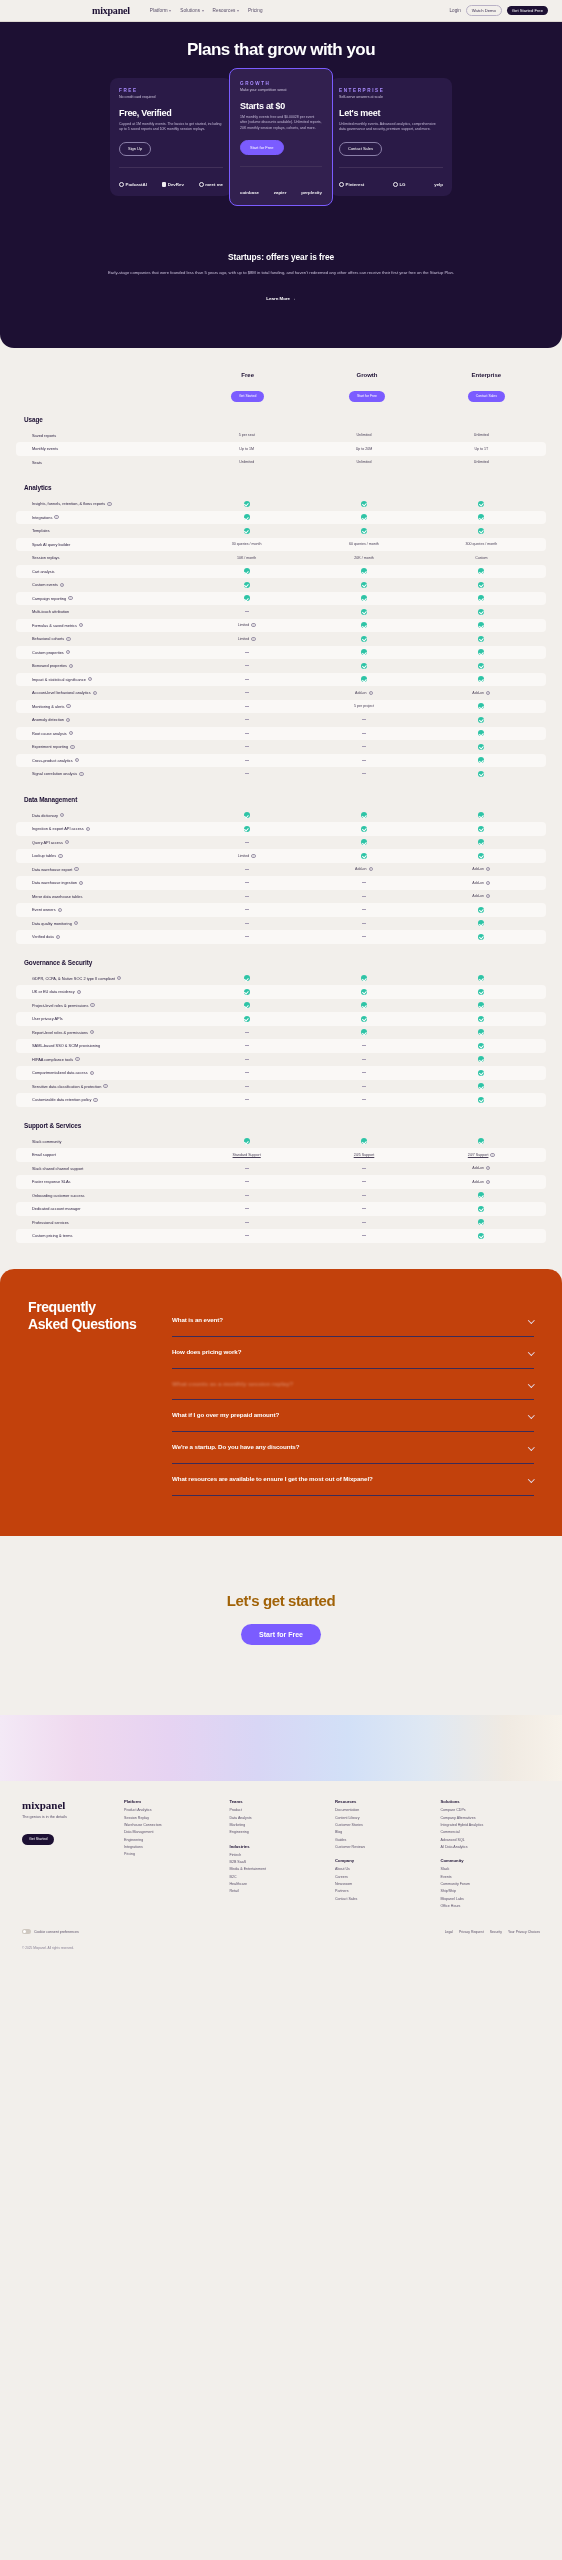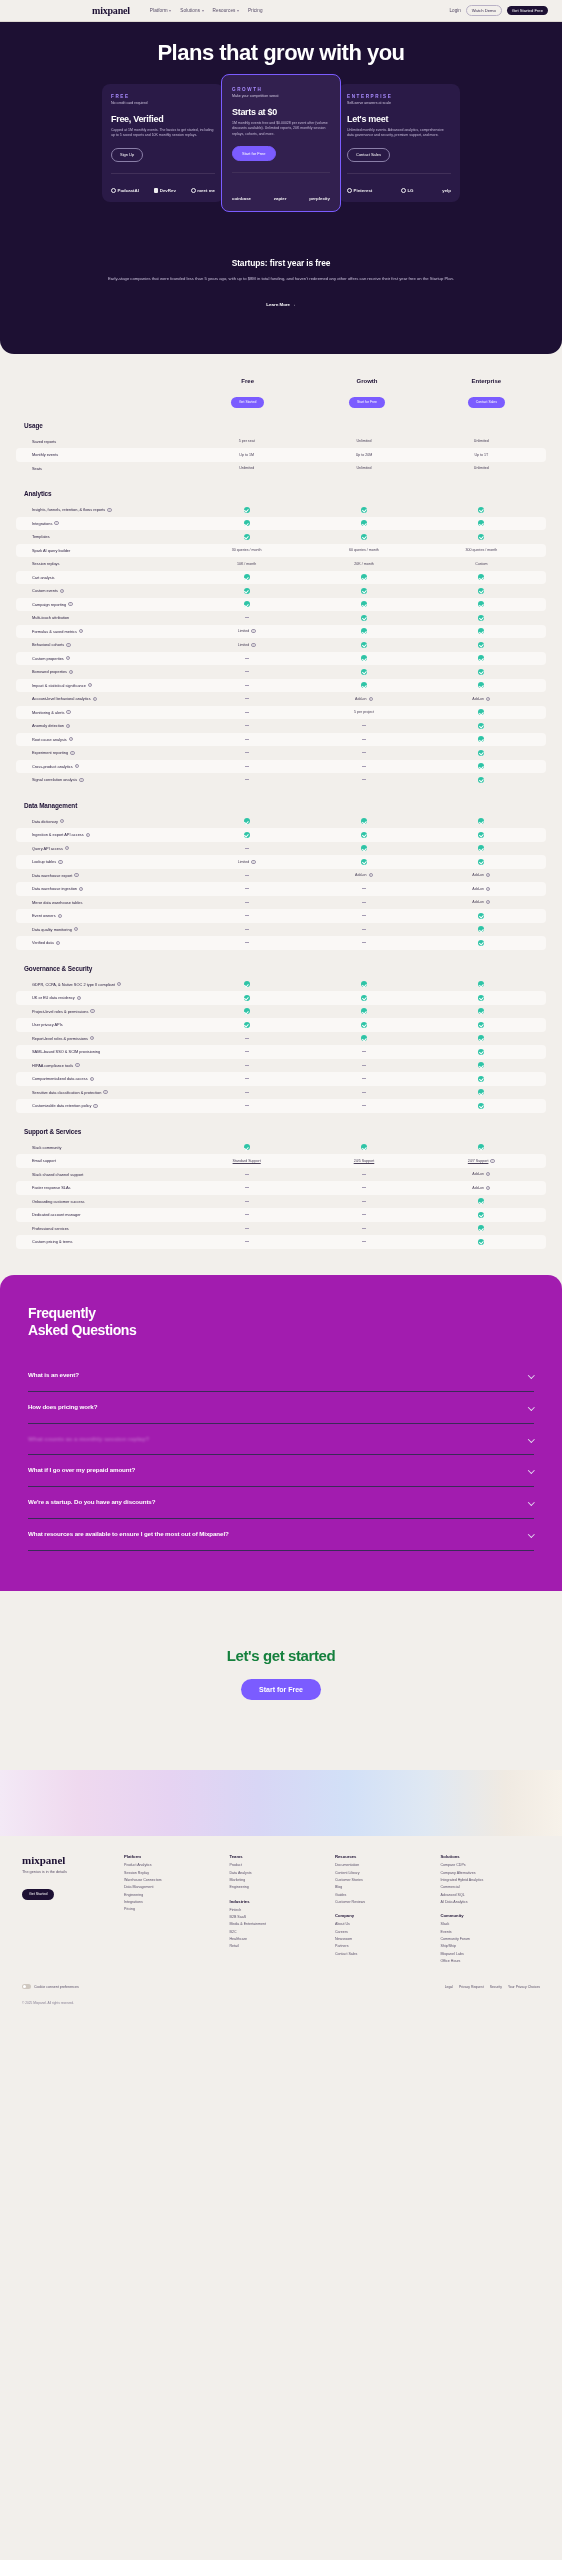--- a/index.html
+++ b/index.html
@@ -67,21 +67,21 @@
   .hero {
     background: #1d1033;
     padding: 18px 0 0;
     border-radius: 0 0 14px 14px;
     position: relative;
     overflow: hidden;
   }
   .hero-title {
     text-align: center;
     color: #fff;
-    font-size: 22px;
+    font-size: 17px;
     font-weight: 700;
     letter-spacing: -0.5px;
     margin-bottom: 18px;
   }
   .plan-row {
     display: flex;
     justify-content: center;
     align-items: flex-start;
     gap: 0px;
     padding: 0 40px;
@@ -91,21 +91,21 @@
     background: #2a1a47;
     border-radius: 8px;
     padding: 10px 9px 9px;
     min-height: 118px;
     display: flex;
     flex-direction: column;
   }
   .plan-card.featured {
     background: #32204f;
     border: 1.2px solid #7b5cff;
-    width: 120px;
+    width: 104px;
     min-height: 138px;
     margin: -10px -3px 0;
     z-index: 2;
     padding: 12px 10px 10px;
   }
   .plan-eyebrow {
     font-size: 4.6px;
     letter-spacing: 1.6px;
     font-weight: 700;
     color: #a98cff;
@@ -298,26 +298,25 @@
   }
   .dash {
     display: inline-block;
     width: 4px;
     height: 0.7px;
     background: #a49bb2;
   }
 
   
   .faq {
-    background: #a21caf;
+    background: #c2410c;
     border-radius: 14px 14px 0 0;
     padding: 30px 28px 40px;
     display: flex;
     gap: 14px;
-    flex-direction: column;
   }
   .faq h2 {
     color: #fff;
     font-size: 14px;
     font-weight: 700;
     line-height: 1.25;
     letter-spacing: -0.4px;
     width: 130px;
     flex: none;
   }
@@ -356,21 +355,21 @@
 
   
   .cta {
     background: #f2efeb;
     text-align: center;
     padding: 56px 0 70px;
   }
   .cta h2 {
     font-size: 15px;
     font-weight: 700;
-    color: #15803d;
+    color: #a16207;
     letter-spacing: -0.4px;
     margin-bottom: 14px;
   }
   .cta-btn {
     background: #7b5cff;
     color: #fff;
     border: none;
     border-radius: 24px;
     font-size: 7px;
     font-weight: 700;
@@ -525,21 +524,21 @@
         <button class="plan-btn">Contact Sales</button>
         <div class="plan-divider"></div>
         <div class="logo-row">
           <span class="cust-logo"><i class="glyph-circ"></i>Pinterest</span>
           <span class="cust-logo"><i class="glyph-circ"></i>LG</span>
           <span class="cust-logo">yelp</span>
         </div>
       </div>
     </div>
   <div class="startup">
-    <h3>Startups: first year is free</h3>
+    <h3>Startups: offers year is free</h3>
     <p>Early-stage companies that were founded less than 5 years ago, with up to $8M in total funding, and haven't redeemed any other offers can receive their first year free on the Startup Plan.</p>
     <a href="#">Learn More  →</a>
   </div>
 </div>
 
 <div class="compare">
   <div class="compare-head">
     <div class="ch-spacer"></div>
     <div class="ch-col">
       <div class="ch-name">Free</div>

